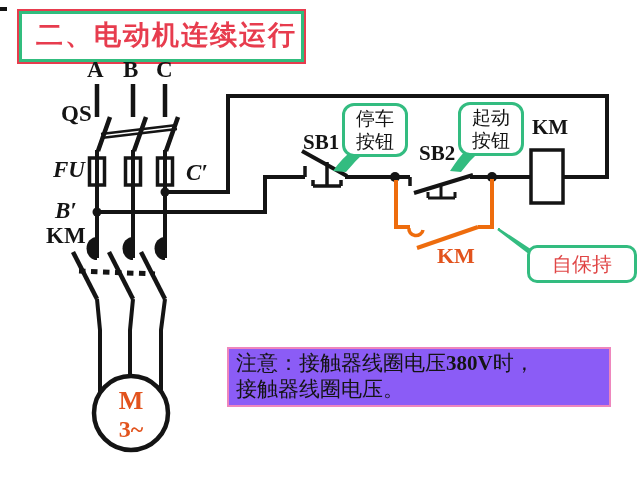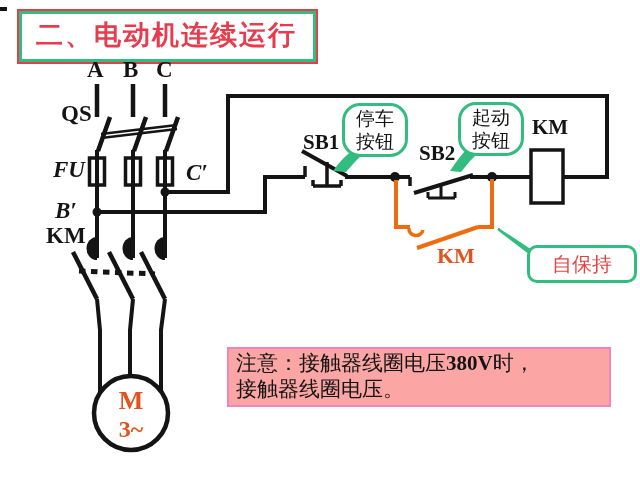--- a/index.html
+++ b/index.html
@@ -9,35 +9,35 @@
   }
   .abs{position:absolute;line-height:1;white-space:nowrap;}
   .lbl{font-weight:bold;font-size:23px;color:#141414;}
   .lbl-sm{font-weight:bold;font-size:21px;color:#141414;}
   .ital{font-style:italic;}
   .orange-txt{color:#e2531d;}
   .title-box{
     position:absolute;left:19px;top:11px;
     border:3px solid #31bd7e;outline:2px solid #e73c4e;
     color:#e73c4e;font-size:27px;font-weight:bold;letter-spacing:2px;
-    padding:3px 16px 6px 14px;background:#ffffff;
+    padding:3px 4px 6px 14px;background:#ffffff;
   }
   .callout{
-    position:absolute;background:#ffffff;border:3px solid #33bc80;border-radius:18px;
+    position:absolute;background:#ffffff;border:3px solid #33bc80;border-radius:12px;
     font-size:19px;line-height:23px;text-align:center;color:#141414;
     padding:1px 6px;
   }
   .callout-red{
     position:absolute;background:#ffffff;border:3px solid #33bc80;border-radius:10px;
     font-size:20px;line-height:24px;color:#e04545;font-weight:normal;
     padding:4px 22px;
   }
   .note-box{
     position:absolute;left:227px;top:347px;width:384px;box-sizing:border-box;
-    border:2px solid #ee86bd;background:#fca5a5;
+    border:2px solid #ee86bd;background:#8b5cf6;
     font-size:21px;line-height:26px;color:#141414;padding:1px 7px 3px 7px;
   }
   .motor-txt{position:absolute;width:44px;text-align:center;font-weight:bold;color:#e2531d;}
   svg{position:absolute;left:0;top:0;}
 </style>
 </head>
 <body>
 
 <div class="stage">
 

